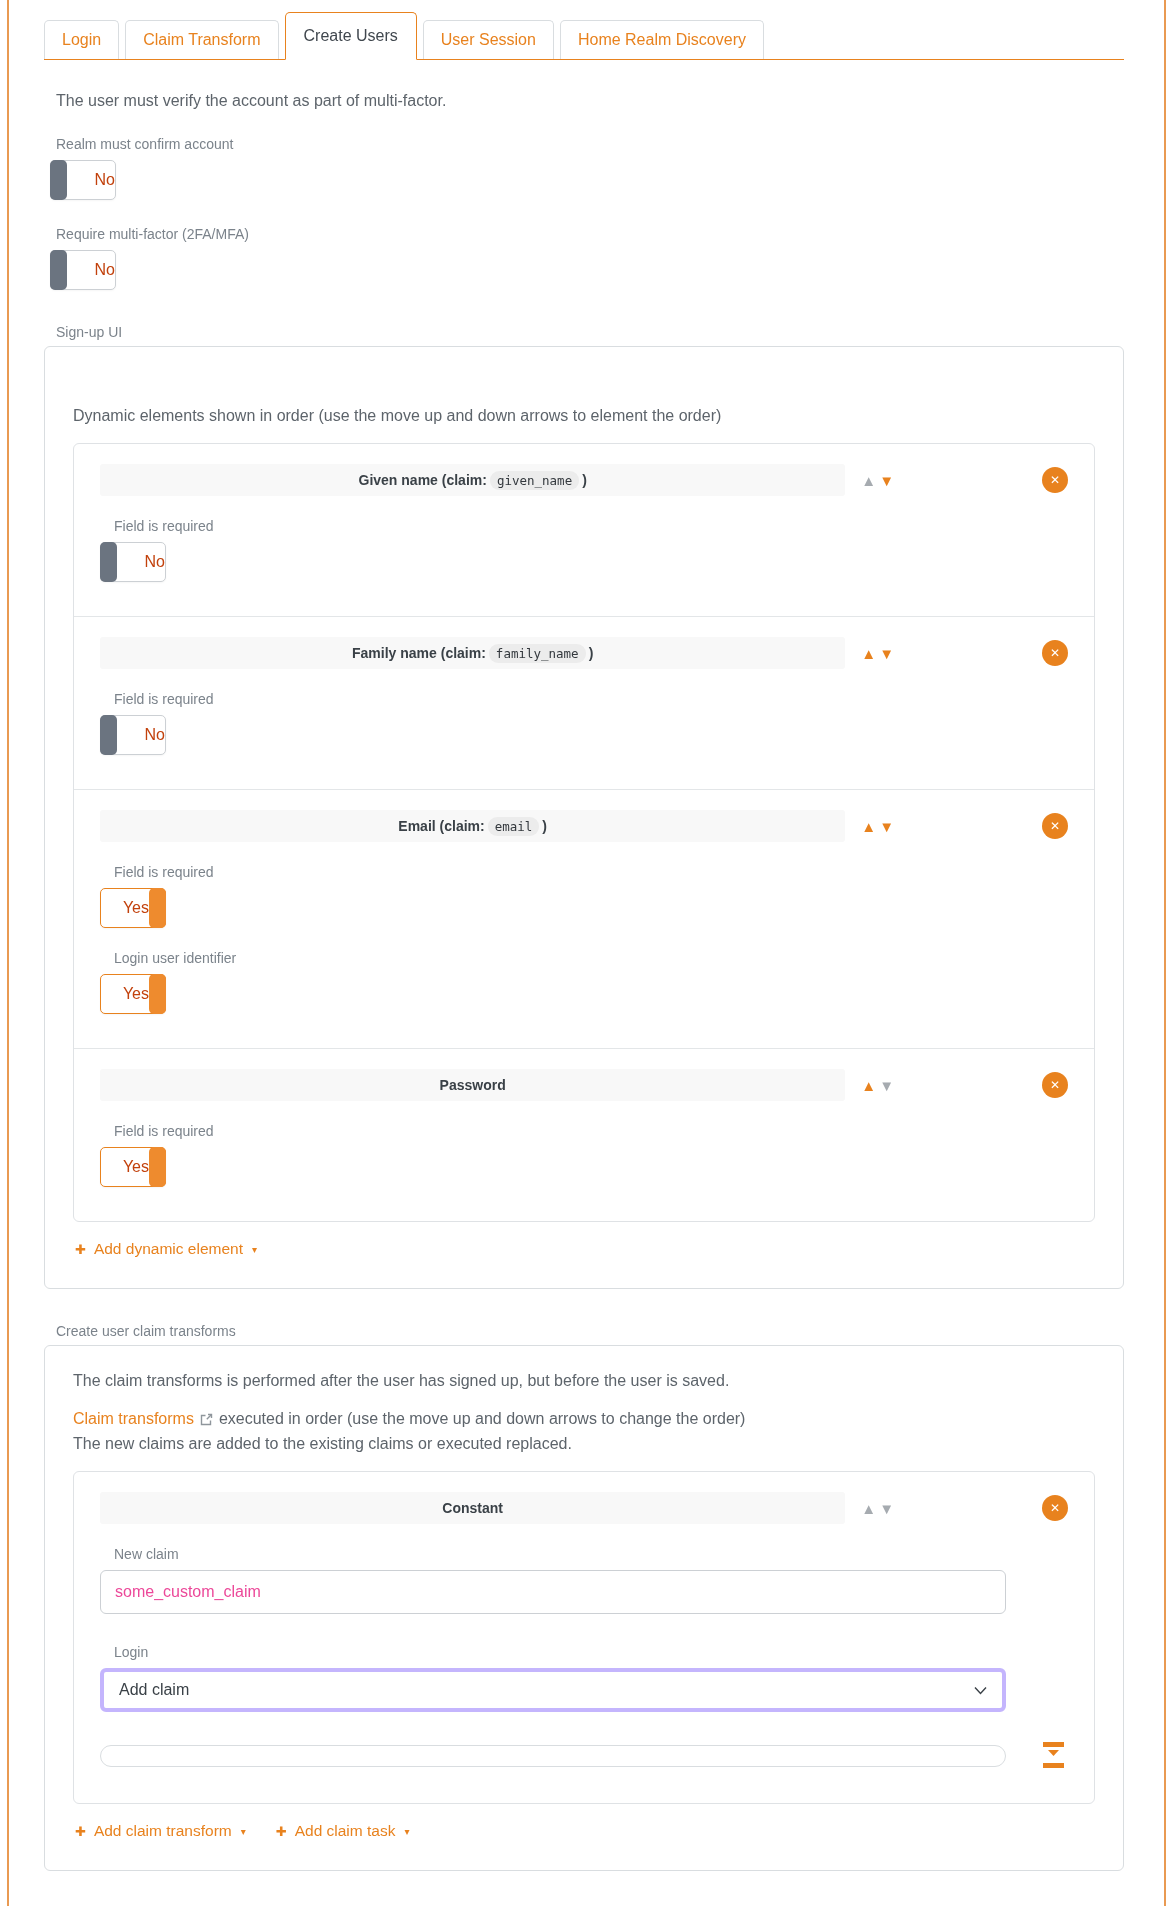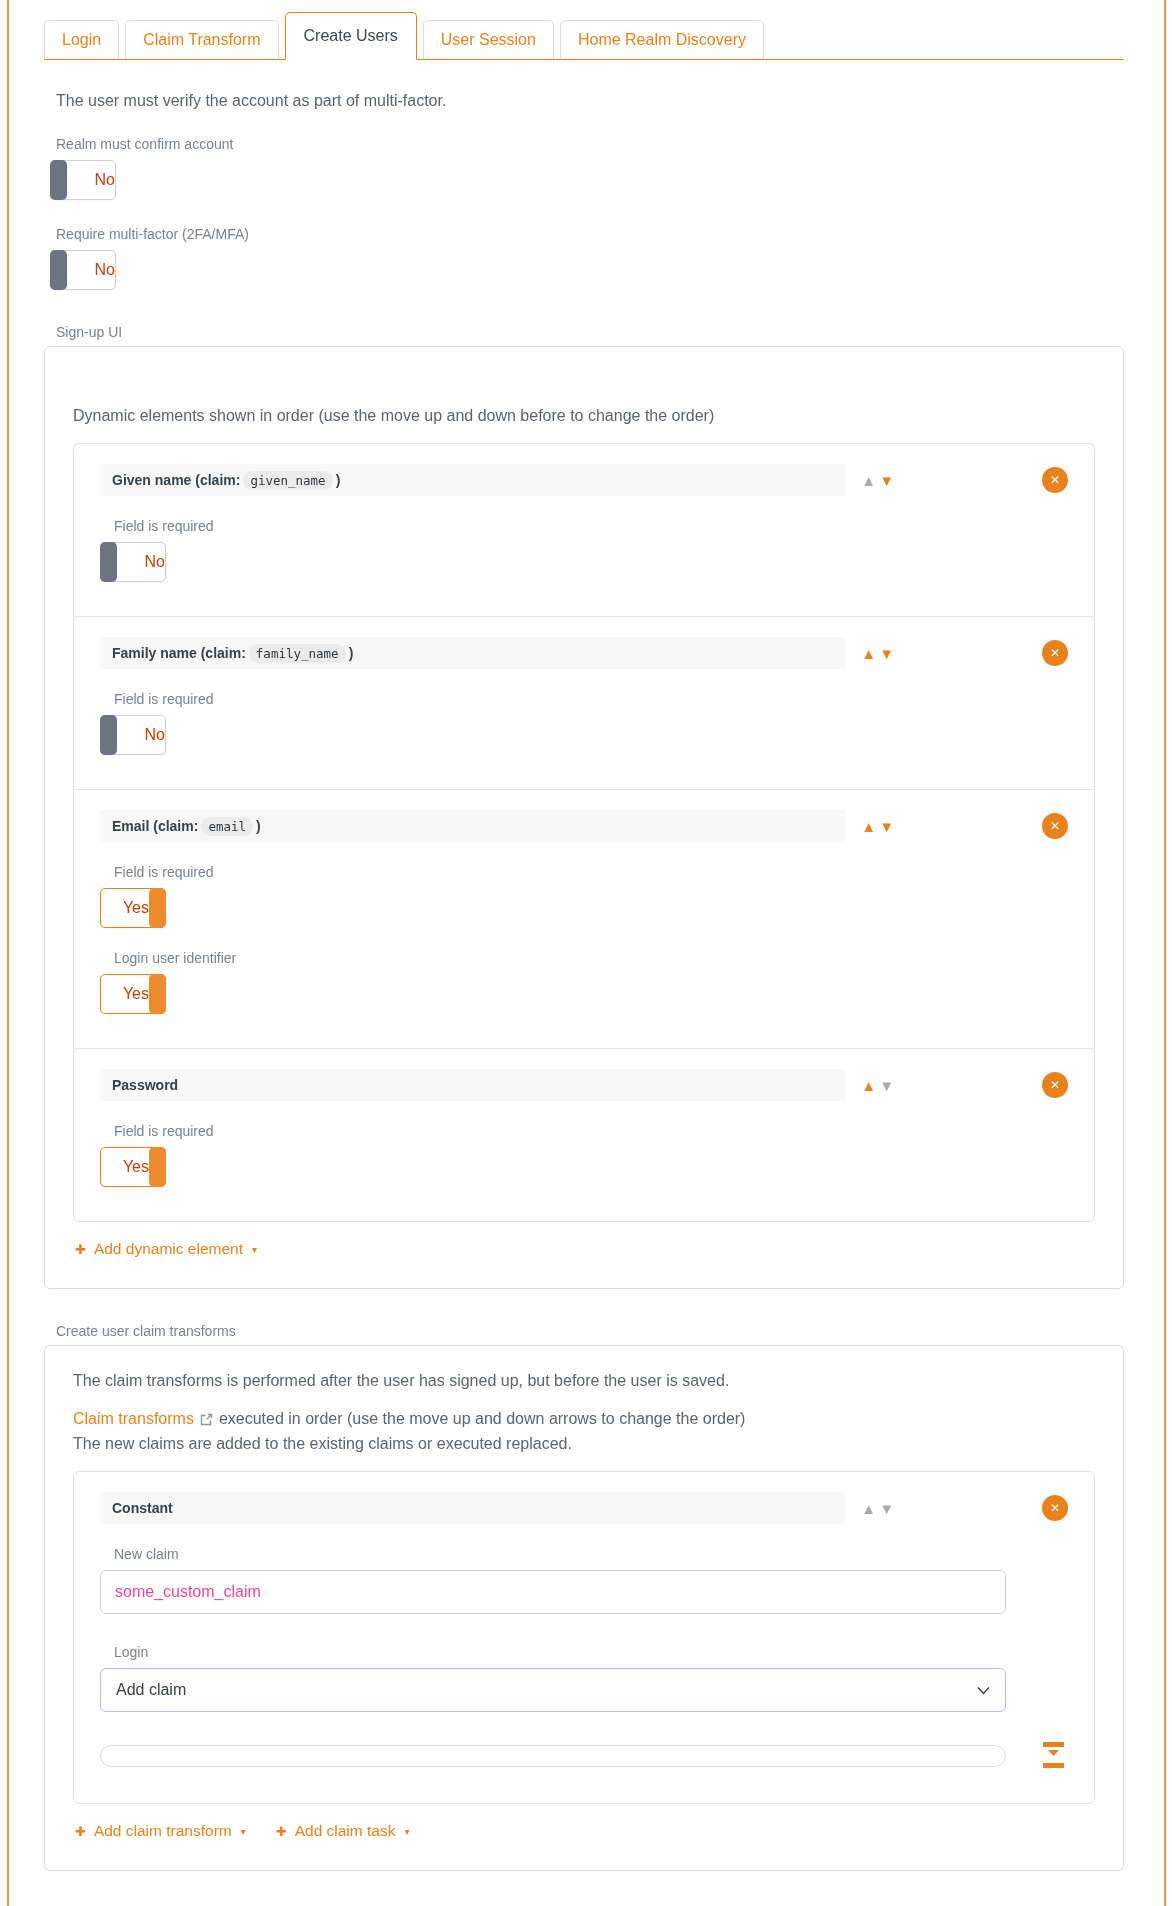--- a/index.html
+++ b/index.html
@@ -42,21 +42,21 @@
   .toggle.on .t-label{margin-right:16px;}
 
   .section-label{margin:34px 0 6px 12px;}
   .section-box{border:1px solid #d9dde0;border-radius:6px;padding:26px 28px 26px;background:#fff;}
   .order-hint{margin-top:34px;}
 
   .cards{border:1px solid #dfe2e5;border-radius:6px;margin-top:18px;background:#fff;}
   .card{padding:20px 26px 34px;}
   .card + .card{border-top:1px solid #e3e6e8;}
 
-  .el-head{display:flex;align-items:center;}
+  .el-head{display:flex;align-items:center;text-align:center;}
   .strip{width:77%;background:#f8f8f8;border-radius:3px;padding:8px 12px;font-size:14px;
          font-weight:bold;color:#3a4147;}
   .chip{font-family:"DejaVu Sans Mono","Liberation Mono",monospace;font-size:12.5px;font-weight:normal;
         background:#ececec;border-radius:9px;padding:2px 7px;color:#33383d;margin:0 3px;}
   .arrows{display:flex;gap:3px;margin-left:16px;font-size:15px;line-height:1;user-select:none;}
   .arrow{cursor:pointer;}
   .arrow.on{color:var(--accent);}
   .arrow.dis{color:#a6abb0;}
   .del-btn{margin-left:auto;width:26px;height:26px;border-radius:50%;background:var(--accent);
            color:#fff;font-size:12px;font-weight:bold;display:flex;align-items:center;
@@ -69,21 +69,21 @@
   .caret{font-size:10px;margin-left:1px;}
   .add-row{margin:18px 0 4px 2px;display:flex;gap:30px;}
 
   .link-line{margin-top:20px;display:flex;align-items:center;gap:6px;}
   .link{color:var(--accent);cursor:pointer;}
   .note{margin-top:7px;}
 
   .input-label{margin:22px 0 8px 14px;}
   .text-input{display:block;width:906px;height:44px;border:1px solid #ccd0d4;border-radius:6px;
               padding:0 14px;font-size:16px;color:#ec4899;font-family:inherit;background:#fff;}
-  .select{position:relative;width:906px;height:44px;border:1px solid #c4b5fd;border-radius:6px;
+  .select{position:relative;width:906px;height:44px;border:4px solid #c4b5fd;border-radius:6px;
           display:flex;align-items:center;padding:0 15px;font-size:16px;color:#3a4147;
           cursor:pointer;background:#fff;}
   .select .chev{position:absolute;right:15px;display:flex;}
   .pill-row{display:flex;align-items:center;margin-top:30px;}
   .pill-input{width:906px;height:22px;border:1px solid #d9dde0;border-radius:11px;background:#fff;}
   .collapse-btn{margin-left:auto;margin-right:4px;cursor:pointer;display:flex;}
 </style>
 </head>
 <body>
 
@@ -114,21 +114,21 @@
     <div class="small-label top-label">Require multi-factor (2FA/MFA)</div>
     <div class="toggle-wrap">
       <div class="toggle off">
         <span class="knob"></span>
         <span class="t-label">No</span>
       </div>
     </div>
 
     <div class="small-label section-label">Sign-up UI</div>
     <div class="section-box">
-      <div class="body-text order-hint">Dynamic elements shown in order (use the move up and down before to change the order)</div>
+      <div class="body-text order-hint">Dynamic elements shown in order (use the move up and down arrows to element the order)</div>
 
       <div class="cards">
 
         <div class="card">
           <div class="el-head">
             <div class="strip">
               <span>Given name (claim:</span><span class="chip">given_name</span><span>)</span>
             </div>
             <div class="arrows">
               <span class="arrow dis">▲</span>

